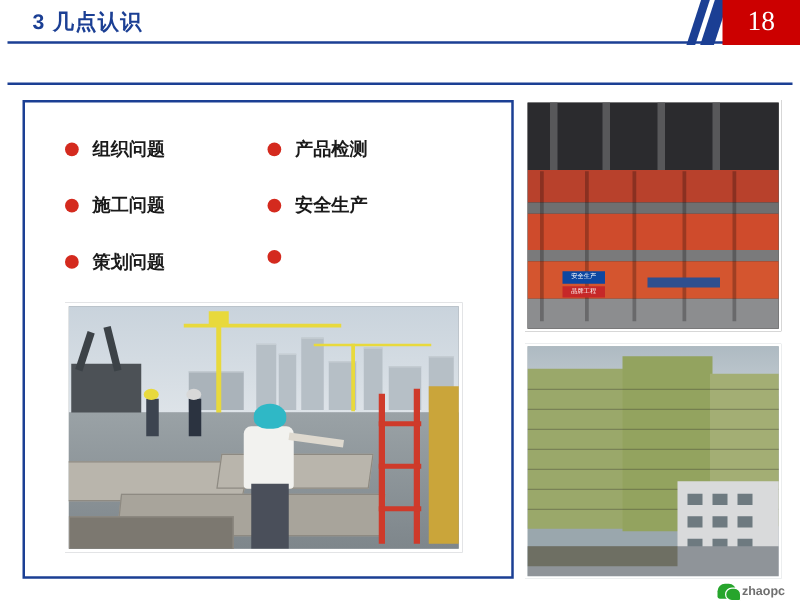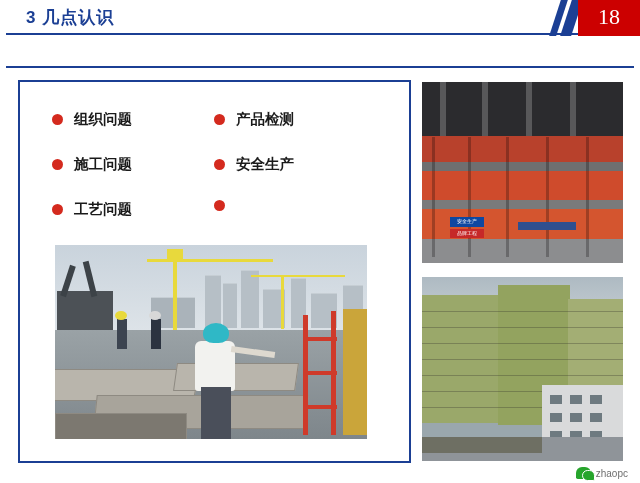--- a/index.html
+++ b/index.html
@@ -317,20 +317,21 @@
     width: 11px;
     height: 9px;
     background: #27a52c;
     border-radius: 6px 6px 2px 6px;
     border: 1px solid #ffffff;
   }
   .wechat-text {
     font-size: 10px;
     color: #6f6f6f;
     font-family: "Liberation Sans", sans-serif;
+    font-weight: bold;
   }
 </style>
 </head>
 <body>
 
 <div class="slide">
 
   <div class="header">
     <div class="title-main">3  几点认识</div>
     <div class="title-rule"></div>
@@ -358,21 +359,21 @@
       <div class="bullet b-r1 b-c0">
         <span class="dot"></span>
         <span class="bullet-text">施工问题</span>
       </div>
       <div class="bullet b-r1 b-c1">
         <span class="dot"></span>
         <span class="bullet-text">安全生产</span>
       </div>
       <div class="bullet b-r2 b-c0">
         <span class="dot"></span>
-        <span class="bullet-text">工艺问题</span>
+        <span class="bullet-text">策划问题</span>
       </div>
       <div class="bullet b-r2 b-c1">
         <span class="dot"></span>
       </div>
     </div>
 
     <div class="photo-main">
       <div class="pm-sky"></div>
 
       <div class="pm-bldg" style="left:150px;top:30px;width:16px;height:52px;"></div>

